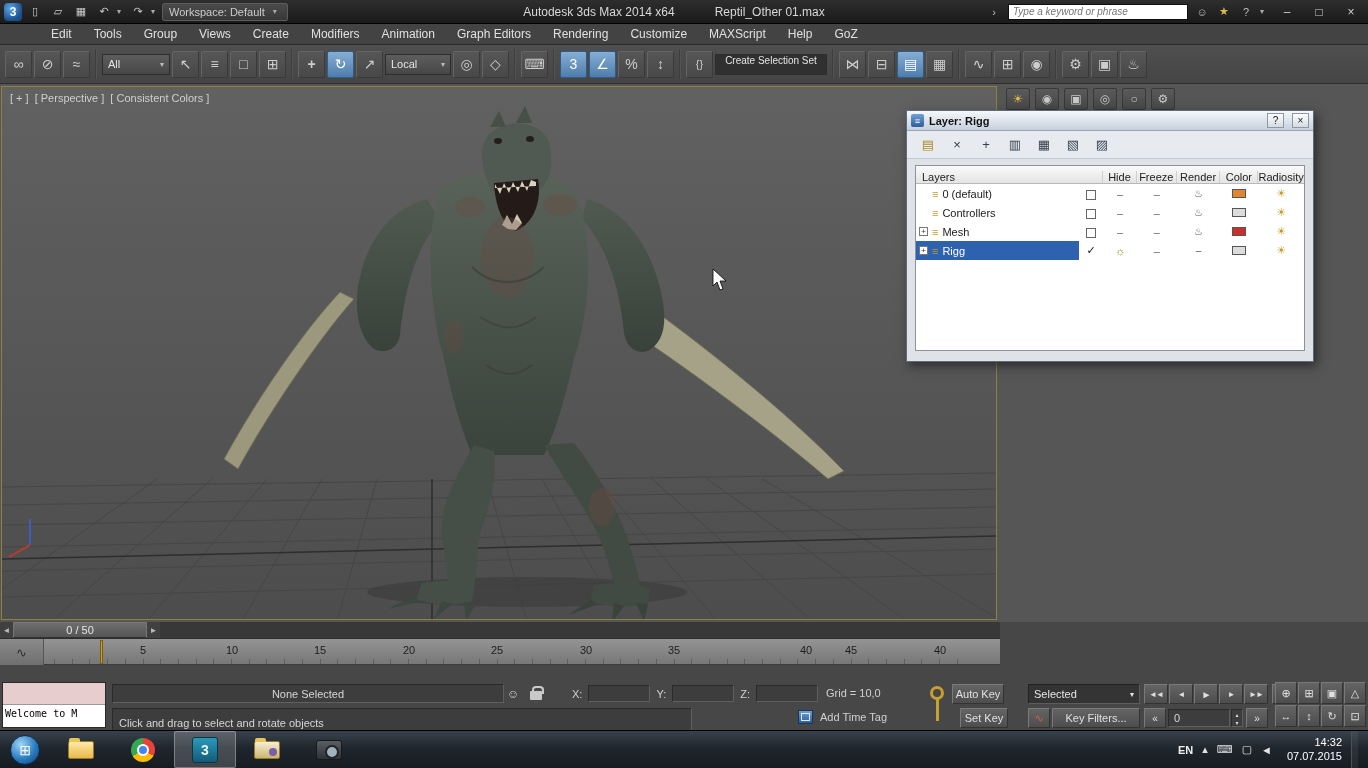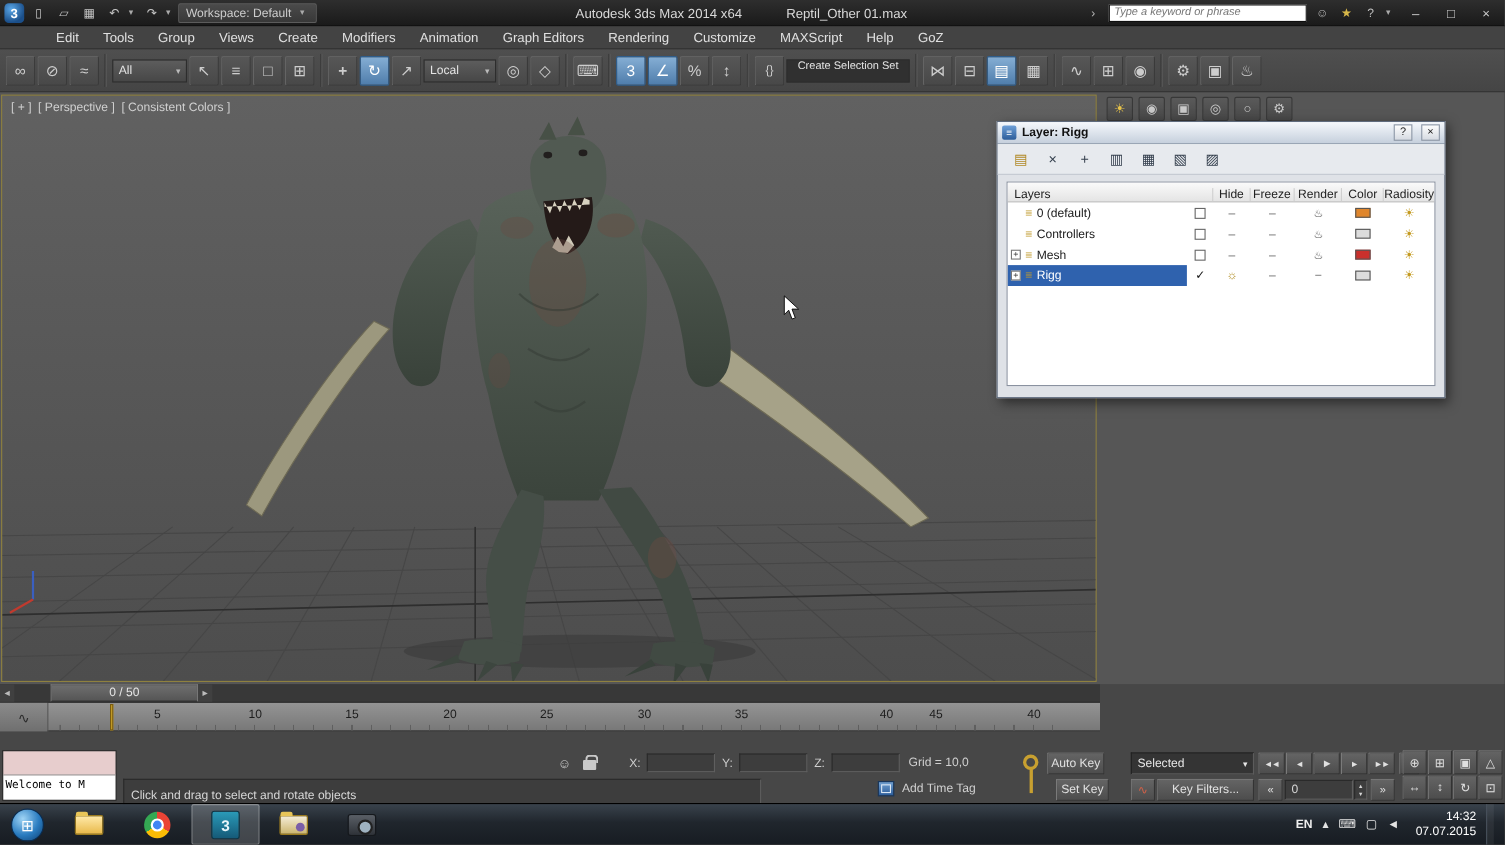--- a/index.html
+++ b/index.html
@@ -84,21 +84,21 @@
   .crad{width:46px;text-align:center;color:#c49a20;font-size:11px;}
   .swatch{width:14px;height:9px;border:1px solid #555;}
   .cbox{display:inline-block;width:10px;height:10px;border:1px solid #666;background:#fff;vertical-align:middle;}
   .bulb{color:#b08c20;}
 
   
   .bottombar{position:absolute;top:622px;left:0;right:0;height:108px;background:#474747;}
   .timeslider{position:absolute;left:0;top:0;width:1000px;height:17px;background:#383838;border-bottom:1px solid #2c2c2c;display:flex;}
   .tsarrow{width:13px;height:100%;display:flex;align-items:center;justify-content:center;font-size:8px;color:#bbb;background:#404040;}
   .tshandle{width:134px;height:100%;display:flex;align-items:center;justify-content:center;font-size:11px;color:#e6e6e6;
-    background:linear-gradient(#6e6e6e,#555);border:1px solid #777;border-bottom-color:#333;margin-left:33px;}
+    background:linear-gradient(#6e6e6e,#555);border:1px solid #777;border-bottom-color:#333;}
   .trackbar{position:absolute;left:0;top:17px;width:1000px;height:26px;background:linear-gradient(#949494,#787878);border-bottom:1px solid #3c3c3c;}
   .tbicon{position:absolute;left:0;top:0;width:44px;height:26px;display:flex;align-items:center;justify-content:center;
     background:linear-gradient(#8b8b8b,#6f6f6f);border-right:1px solid #555;color:#2c2c2c;font-size:13px;}
   .ruler{position:absolute;left:44px;right:0;top:0;bottom:0;}
   .ruler .ticksbg{position:absolute;left:10px;right:40px;bottom:0;height:5px;
     background:repeating-linear-gradient(90deg,#5f5f5f 0 1px,transparent 1px 17.7px);}
   .tick{position:absolute;top:5px;transform:translateX(-50%);font-size:11px;color:#1d1d1d;}
   .fmarker{position:absolute;left:56px;top:1px;width:3px;height:24px;background:#c8a028;border:1px solid #7a5c10;}
 
   .listener{position:absolute;left:2px;top:60px;width:104px;height:46px;border:1px solid #2a2a2a;}
@@ -465,20 +465,21 @@
         <span class="tick" style="left:896px">40</span>
       </div>
     </div>
 
     <div class="listener">
       <div class="pink"></div>
       <div class="white">Welcome to M</div>
     </div>
 
     <div class="srow" style="top:60px">
+      <div class="nsbox sunken">None Selected</div>
       <span class="abs" style="left:507px;top:5px;font-size:12px;color:#cfcfcf">☺</span>
       <span class="lockicon" style="left:530px"></span>
       <div class="abs" style="left:572px;top:3px;display:flex;align-items:center;gap:6px">
         <span class="coordlbl">X:</span>
         <input class="coordfield sunken" value="" style="">
         <span class="coordlbl">Y:</span>
         <input class="coordfield sunken" value="" style="">
         <span class="coordlbl">Z:</span>
         <input class="coordfield sunken" value="" style="">
       </div>

